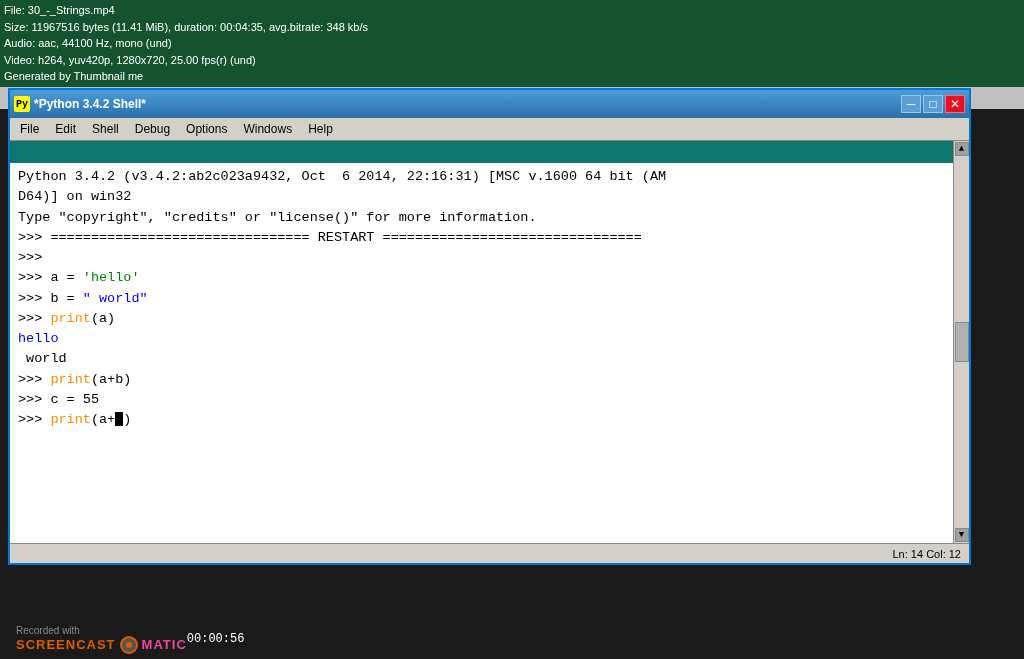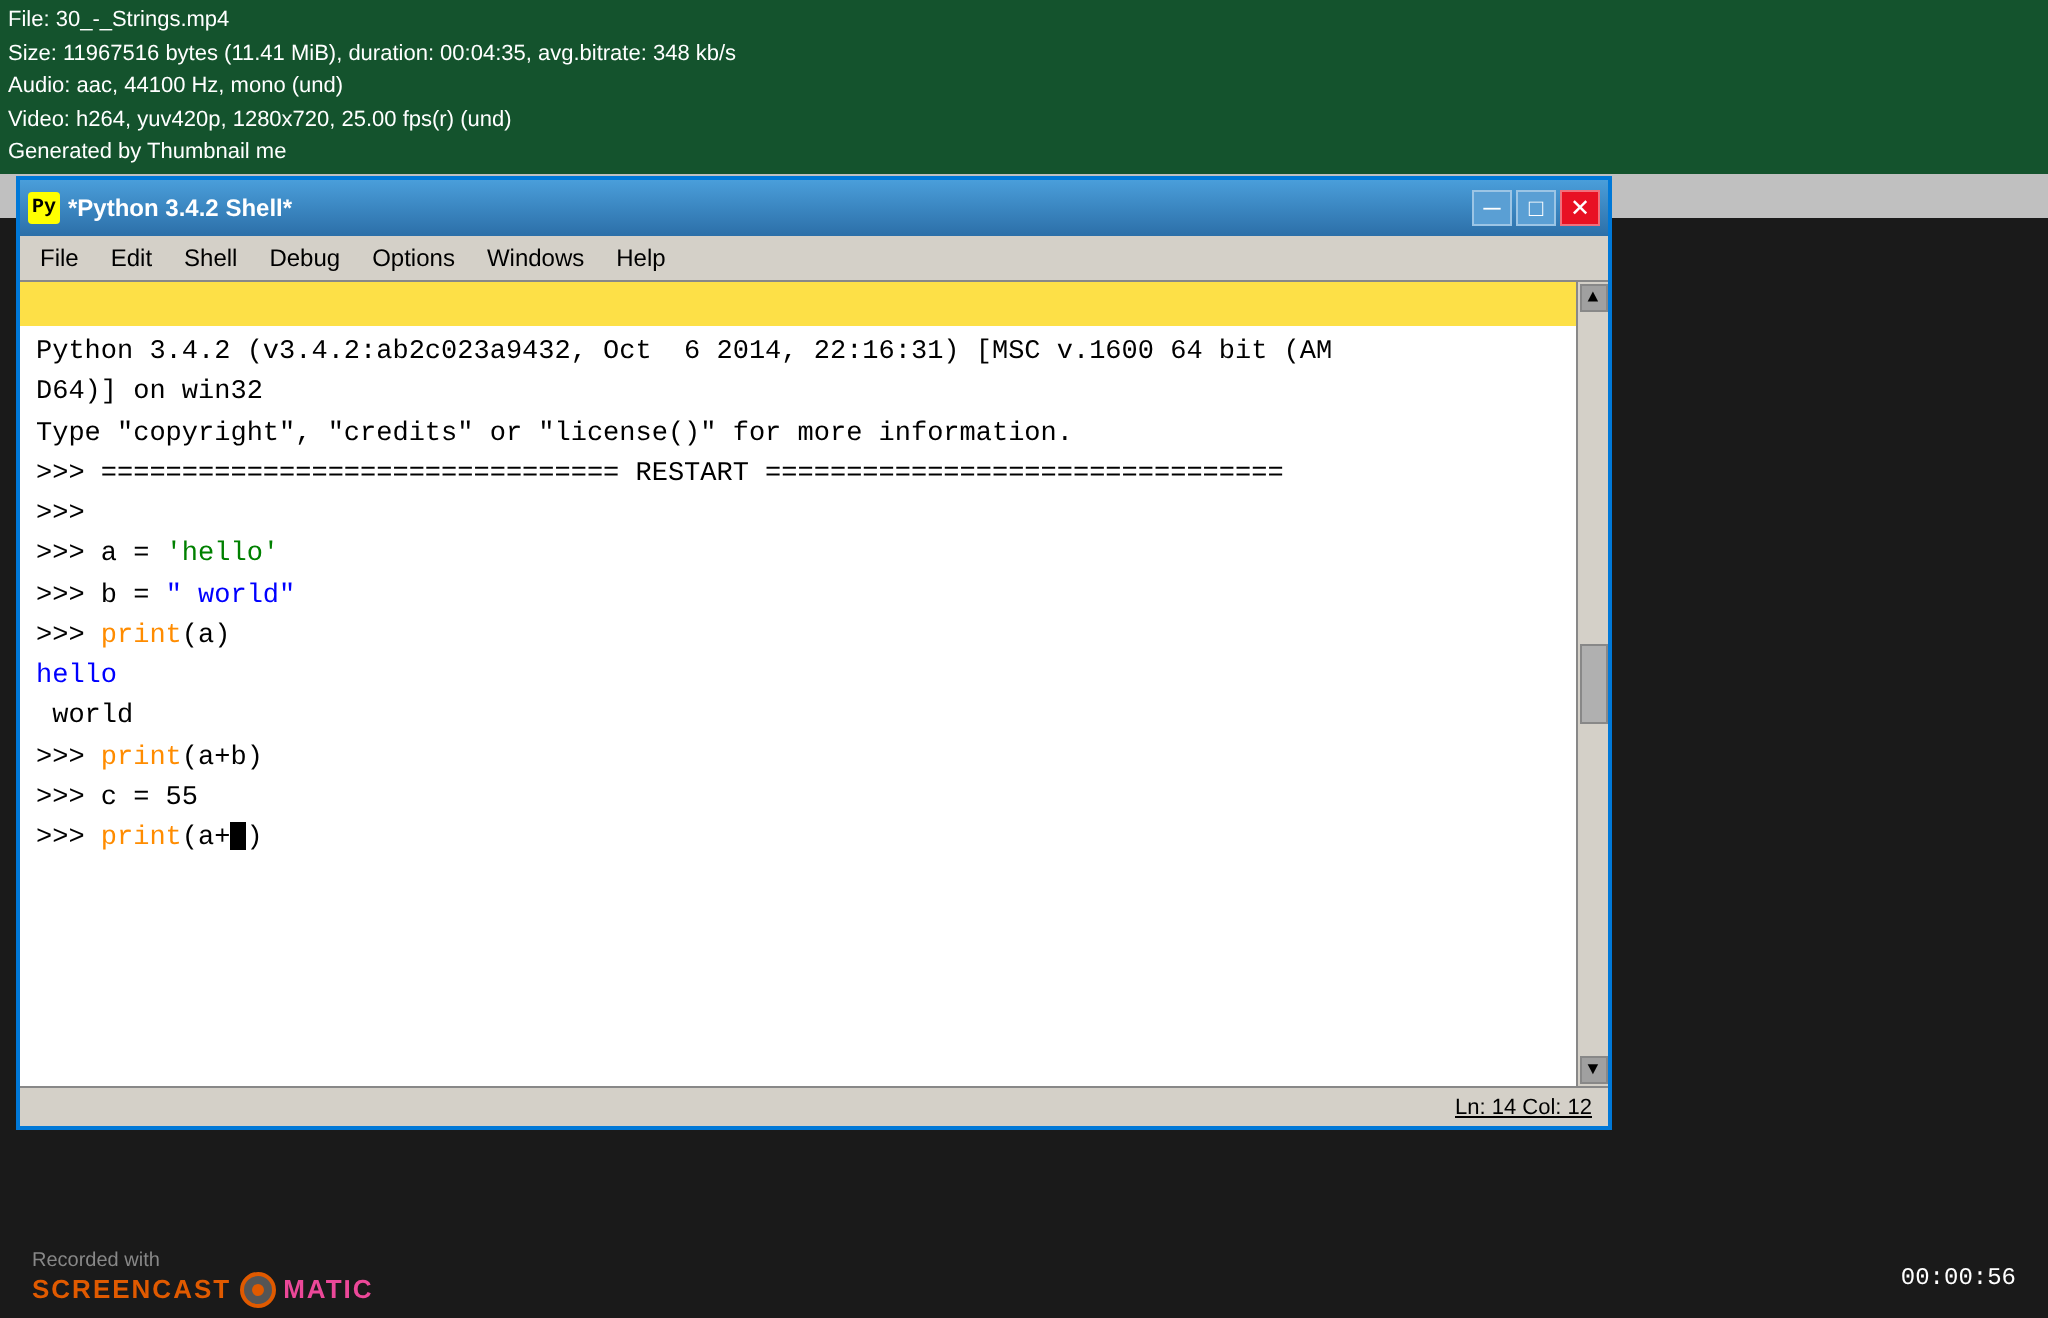--- a/index.html
+++ b/index.html
@@ -20,22 +20,22 @@
       padding: 2px 4px;
       line-height: 1.5;
       font-family: Arial, sans-serif;
     }
 
     
     .window-wrapper {
       position: absolute;
       top: 88px;
       left: 8px;
-      width: 798px;
-      background: #fde047;
+      width: 963px;
+      background: #0f766e;
       border: 2px solid #0078d7;
     }
 
     
     .title-bar {
       background: linear-gradient(to bottom, #4a9eda, #2c6fa8);
       height: 28px;
       display: flex;
       align-items: center;
       justify-content: space-between;
@@ -134,21 +134,20 @@
     .status-bar {
       background: #d4d0c8;
       border-top: 1px solid #888;
       height: 20px;
       display: flex;
       align-items: center;
       justify-content: flex-end;
       padding: 0 8px;
       font-family: Arial, sans-serif;
       font-size: 11px;
-      text-decoration: underline;
     }
 
     .content-with-scroll {
       position: relative;
       display: flex;
     }
 
     .shell-content-wrap {
       flex: 1;
     }
@@ -156,21 +155,21 @@
     
     .screencast-bar {
       position: absolute;
       bottom: 0;
       left: 0;
       right: 0;
       height: 40px;
       background: #1a1a1a;
       display: flex;
       align-items: center;
-      justify-content: space-between;
+      justify-content: flex-start;
       padding: 0 16px;
     }
 
     .screencast-small {
       color: #888;
       font-size: 10px;
       font-family: Arial, sans-serif;
     }
 
     .timer {

